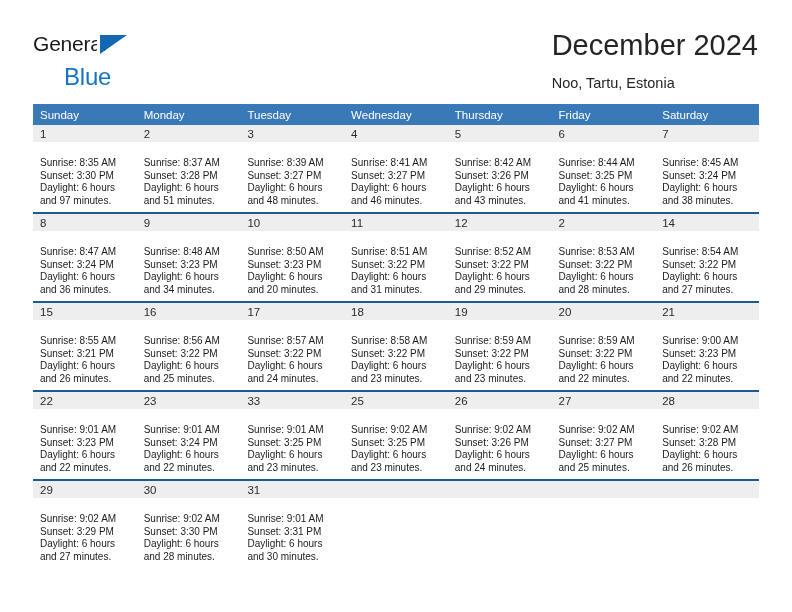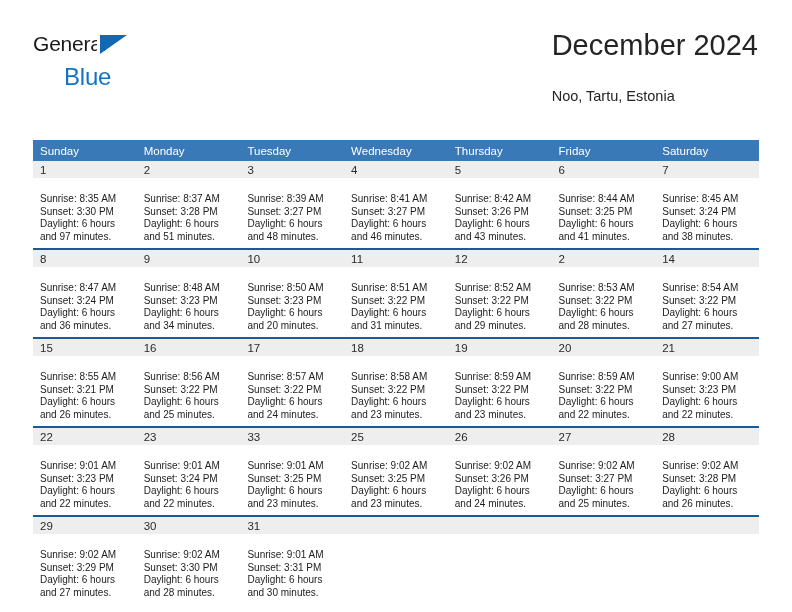--- a/index.html
+++ b/index.html
@@ -85,33 +85,32 @@
   .cal-title {
     font-size: 29px;
     color: #242424;
     line-height: 34px;
     white-space: nowrap;
   }
   .cal-subtitle {
     font-size: 14.5px;
     color: #242424;
     line-height: 20px;
-    margin-top: 24px;
+    margin-top: 11px;
     white-space: nowrap;
   }
 
   
   .calendar {
     position: absolute;
     left: 33px;
     top: 104px;
     width: 726px;
     border-collapse: collapse;
     table-layout: fixed;
-    margin-top: 36px;
   }
   .calendar col { width: 103.71px; }
 
   thead th {
     background: #3a79b8;
     color: #ffffff;
     font-size: 11.5px;
     font-weight: normal;
     text-align: left;
     padding: 4px 0 4px 7px;

